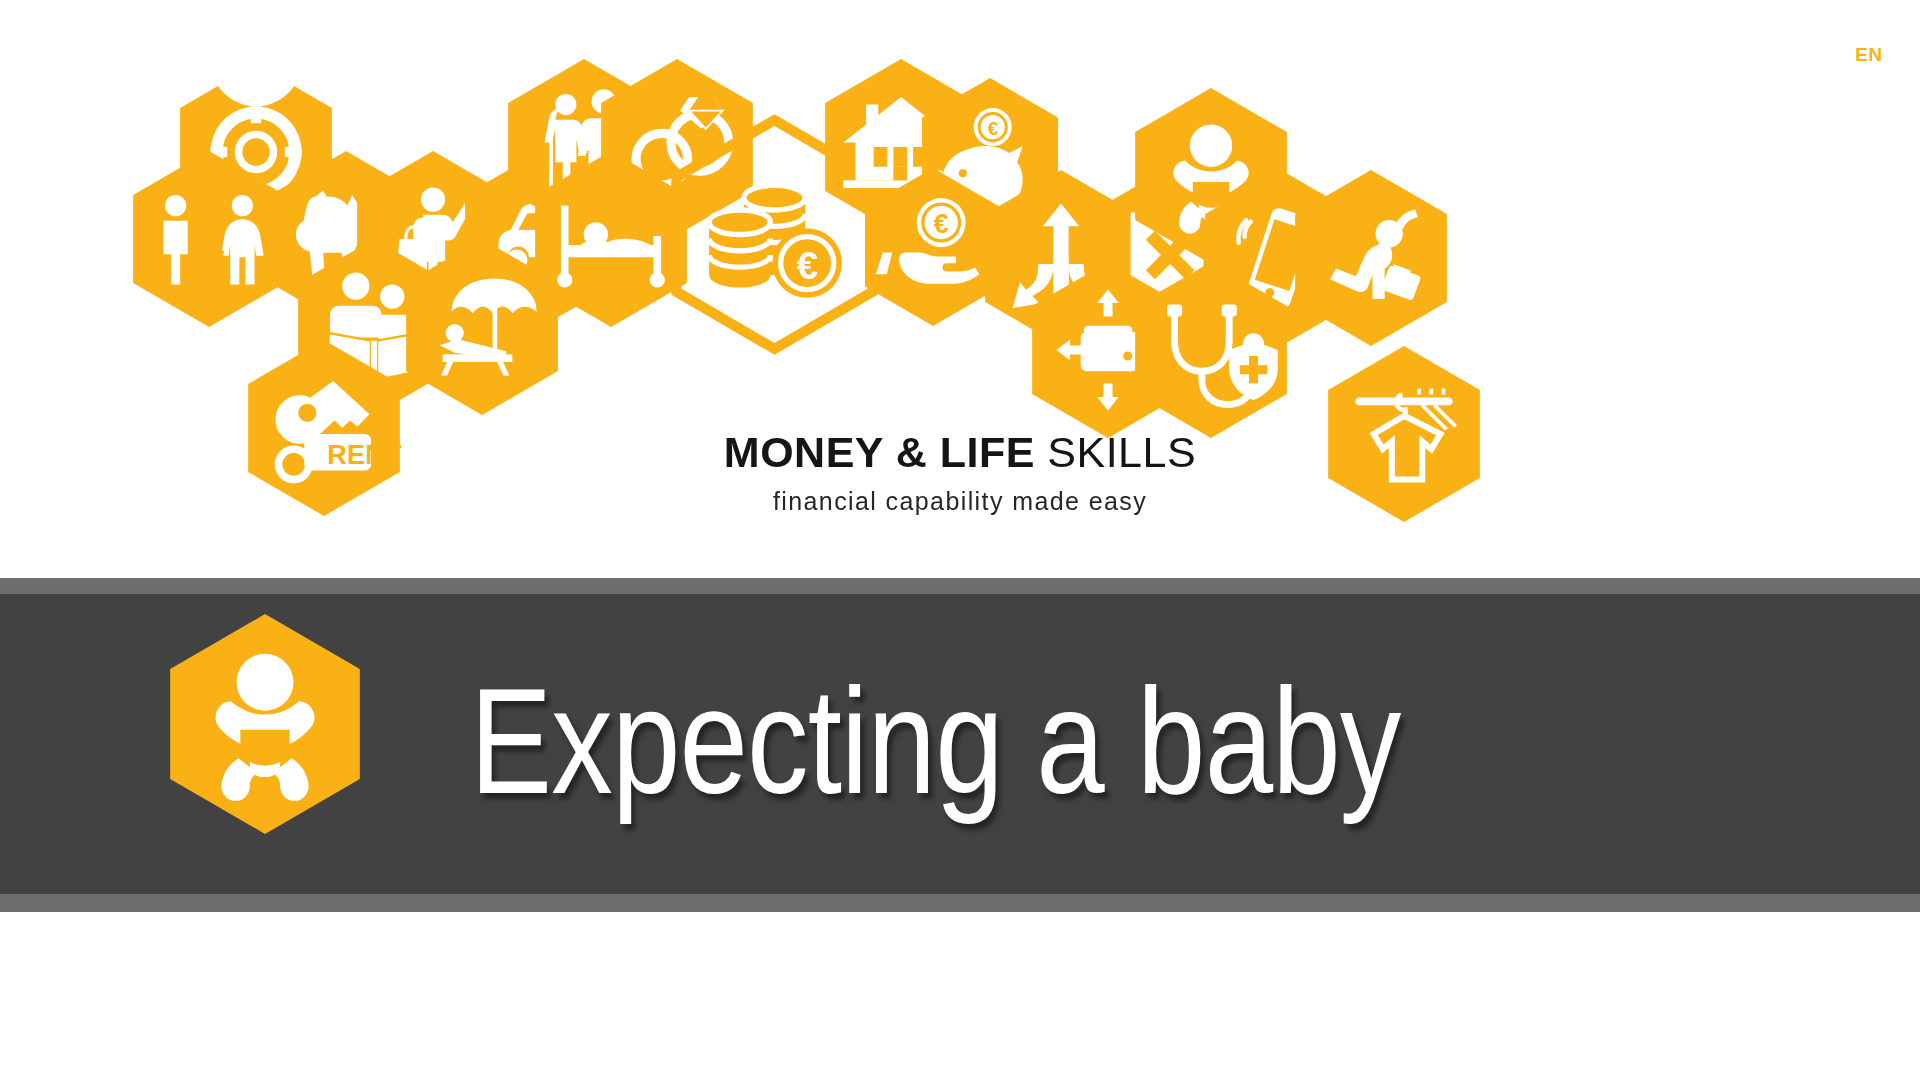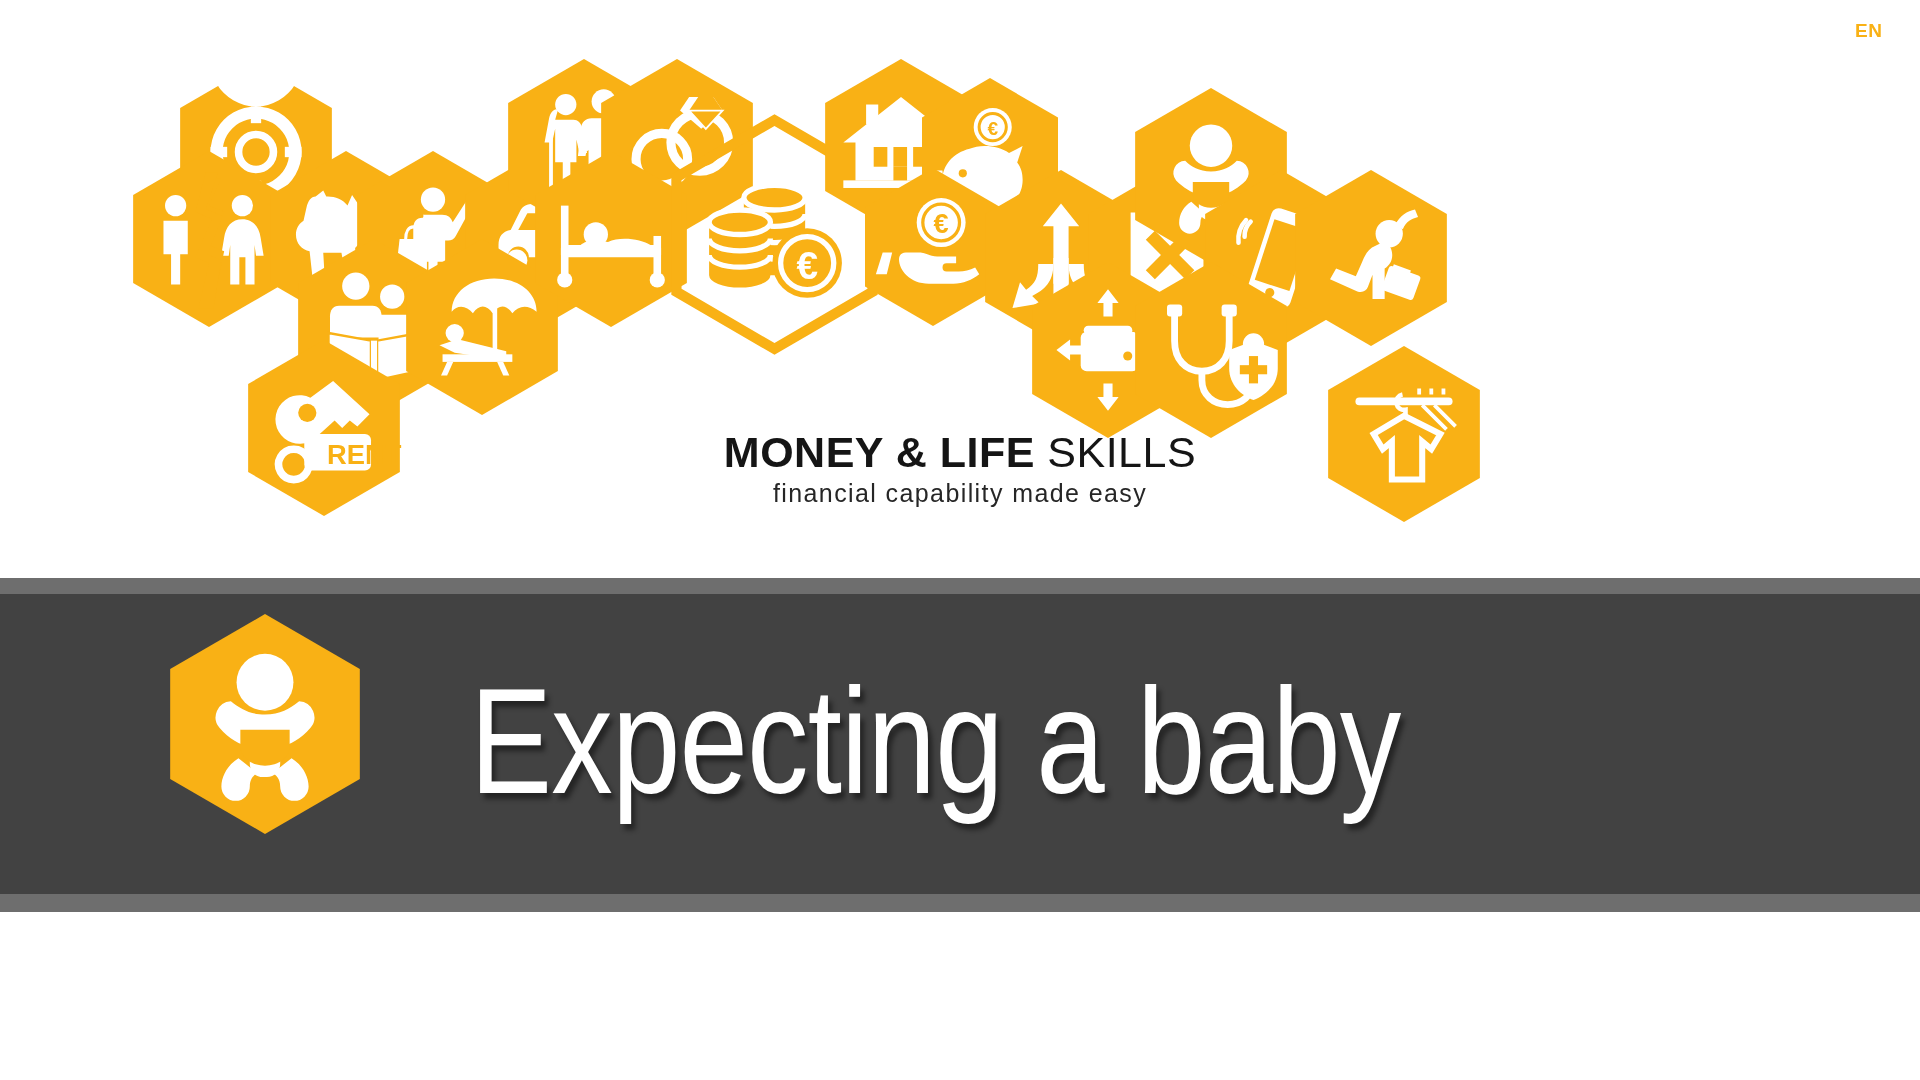--- a/index.html
+++ b/index.html
@@ -3,36 +3,36 @@
 <meta charset="utf-8">
 <style>
   * { margin:0; padding:0; box-sizing:border-box; }
   html,body { width:1920px; height:1080px; overflow:hidden; background:#fff;
               font-family:"Liberation Sans", sans-serif; }
 
   #stage { position:relative; width:1920px; height:1080px; background:#ffffff; }
 
   
   #lang {
-    position:absolute; left:1855px; top:20px;
+    position:absolute; left:1855px; top:44px;
     font-size:19px; font-weight:bold; letter-spacing:.5px;
     color:#F9B115; cursor:pointer;
   }
 
   
   #hexfield { position:absolute; left:0; top:0; width:1920px; height:580px; }
   .hex { position:absolute; }
   .hex svg { display:block; overflow:visible; }
 
   
   #brand { position:absolute; left:0; top:430px; width:1920px; text-align:center; }
   #brand .line1 { font-size:43px; color:#151515; letter-spacing:.5px; line-height:1.05; white-space:nowrap;}
   #brand .line1 .bold { font-weight:bold; }
   #brand .line1 .light { font-weight:normal; }
-  #brand .line2 { margin-top:4px; font-size:25px; color:#262626; letter-spacing:1.4px; }
+  #brand .line2 { margin-top:12px; font-size:25px; color:#262626; letter-spacing:1.4px; }
 
   
   #band-top  { position:absolute; left:0; top:578px; width:1920px; height:16px; background:#6e6e6e; }
   #band      { position:absolute; left:0; top:594px; width:1920px; height:300px; background:#424242; }
   #band-bot  { position:absolute; left:0; top:894px; width:1920px; height:18px; background:#6e6e6e; }
 
   #band-hex { position:absolute; left:170px; top:614px; }
   #band-title {
     position:absolute; left:470px; top:655px;
     font-family:"Liberation Sans Narrow","Liberation Sans", sans-serif;

